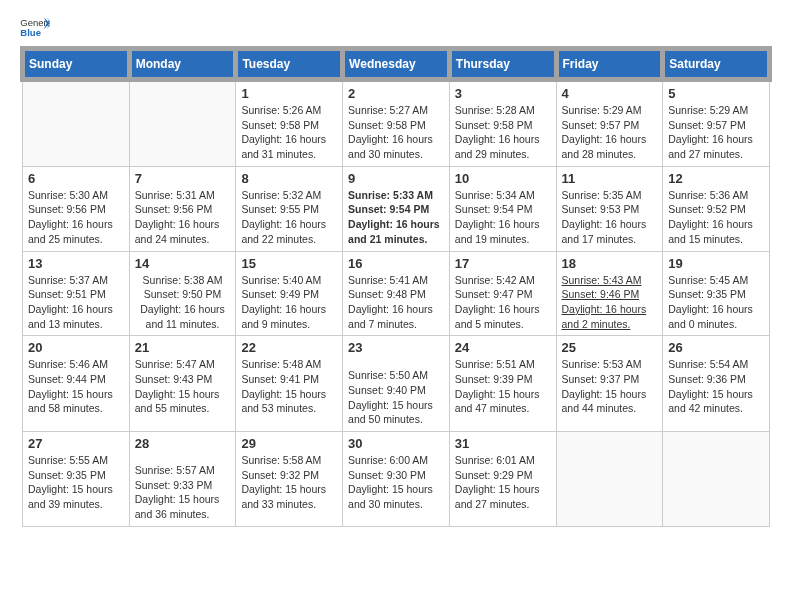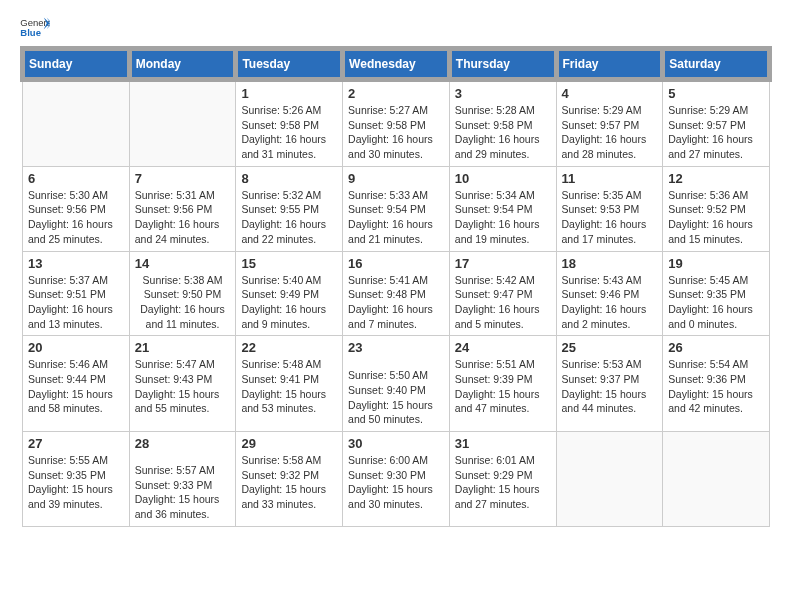--- a/index.html
+++ b/index.html
@@ -144,21 +144,21 @@
 Daylight: 16 hours and 24 minutes.</div>
         </td>
         <td>
           <span class="day-number">8</span>
           <div class="day-info" style="white-space: pre-line;">Sunrise: 5:32 AM
 Sunset: 9:55 PM
 Daylight: 16 hours and 22 minutes.</div>
         </td>
         <td>
           <span class="day-number">9</span>
-          <div class="day-info" style="white-space: pre-line;">Sunrise: 5:33 AM
+          <div class="day-info" style="white-space: pre-line; font-weight: bold;">Sunrise: 5:33 AM
 Sunset: 9:54 PM
 Daylight: 16 hours and 21 minutes.</div>
         </td>
         <td>
           <span class="day-number">10</span>
           <div class="day-info" style="white-space: pre-line;">Sunrise: 5:34 AM
 Sunset: 9:54 PM
 Daylight: 16 hours and 19 minutes.</div>
         </td>
         <td>
@@ -200,21 +200,21 @@
 Daylight: 16 hours and 7 minutes.</div>
         </td>
         <td>
           <span class="day-number">17</span>
           <div class="day-info" style="white-space: pre-line;">Sunrise: 5:42 AM
 Sunset: 9:47 PM
 Daylight: 16 hours and 5 minutes.</div>
         </td>
         <td>
           <span class="day-number">18</span>
-          <div class="day-info" style="white-space: pre-line;">Sunrise: 5:43 AM
+          <div class="day-info" style="white-space: pre-line; text-decoration: underline;">Sunrise: 5:43 AM
 Sunset: 9:46 PM
 Daylight: 16 hours and 2 minutes.</div>
         </td>
         <td>
           <span class="day-number">19</span>
           <div class="day-info" style="white-space: pre-line;">Sunrise: 5:45 AM
 Sunset: 9:35 PM
 Daylight: 16 hours and 0 minutes.</div>
         </td>
       </tr>

